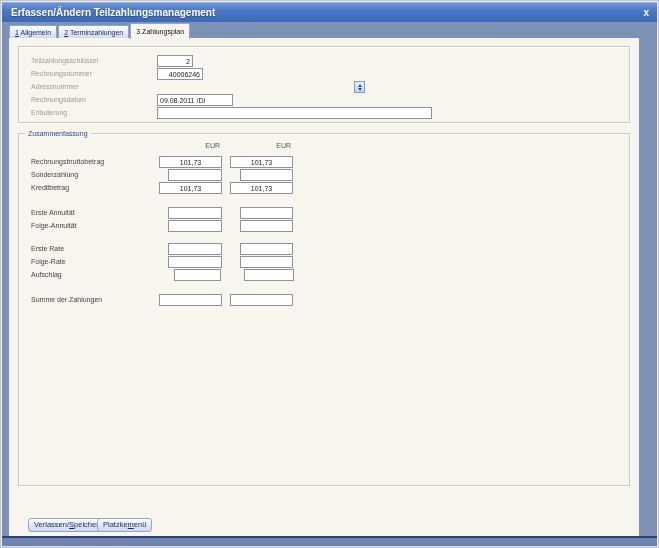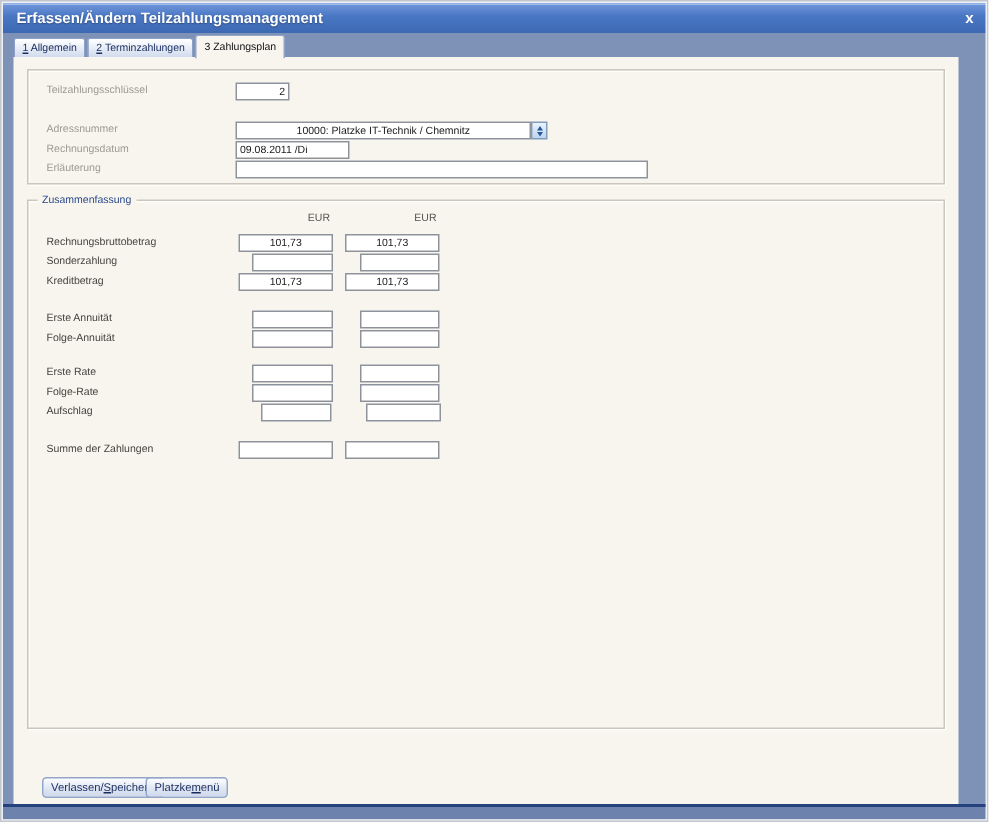--- a/index.html
+++ b/index.html
@@ -149,23 +149,26 @@
         </div>
     </div>
 
     <div class="tabpage">
 
       <div class="fs fs1">
         <div class="row" style="top:8px">
           <span class="flabel">Teilzahlungsschlüssel</span>
           <input class="fld f-key" value="2" style="">
         </div>
+        <div class="row" style="top:21px">
+          <span class="flabel">Rechnungsnummer</span>
+          <input class="fld f-inv" value="40006246" style="">
+        </div>
         <div class="row" style="top:34px">
           <span class="flabel">Adressnummer</span>
-          <input class="fld f-addr" value="10000: Platzke IT-Technik / Chemnitz" style="">
           <div class="spinner">
             <div class="spin-up"></div>
             <div class="spin-down"></div>
           </div>
         </div>
         <div class="row" style="top:47px">
           <span class="flabel">Rechnungsdatum</span>
           <input class="fld f-date" value="09.08.2011 /Di" style="">
         </div>
         <div class="row" style="top:60px">

